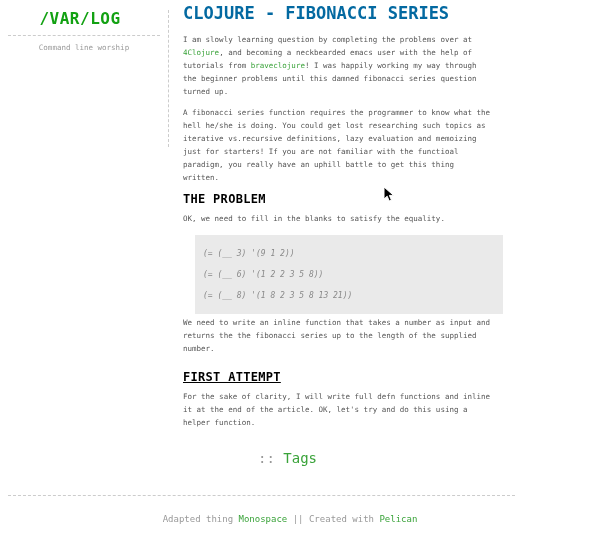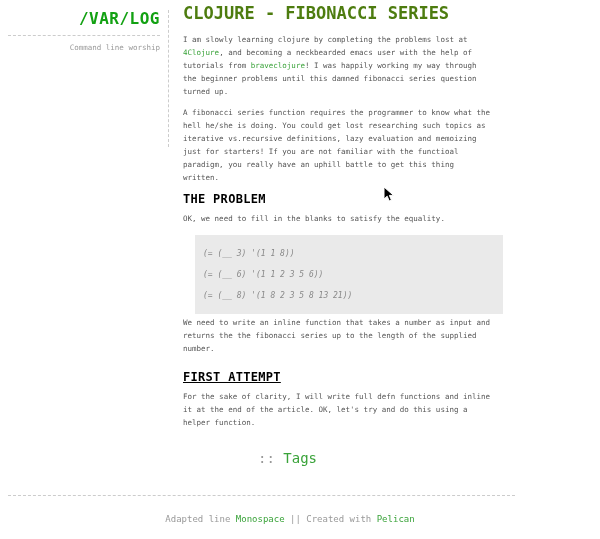--- a/index.html
+++ b/index.html
@@ -8,41 +8,41 @@
     position: relative;
     background: #ffffff;
     font-family: "DejaVu Sans Mono", "Liberation Mono", monospace;
     overflow: hidden;
   }
   a { text-decoration: none; cursor: pointer; text-align: center; }
 
   
   .sidebar {
     position: absolute; top: 10px; left: 0; width: 160px;
-    text-align: right;
+    text-align: center;
   }
   .site-title {
     font-size: 16px; font-weight: bold; color: #12a112;
     line-height: 18px; letter-spacing: 0.5px;
   }
   .sidebar-rule {
     border: none; border-top: 1px dashed #cccccc;
     margin: 7px 0 7px 8px; height: 0;
   }
   .tagline { font-size: 7.5px; color: #999999; line-height: 10px; padding-left: 8px; }
 
   .vdivider {
     position: absolute; left: 168px; top: 10px; height: 137px; width: 0;
     border-left: 1px dashed #cccccc;
   }
 
   
   .main { position: absolute; left: 183px; top: 3px; width: 310px; }
   .article-title {
-    font-size: 17px; font-weight: bold; color: #4d7c0f;
+    font-size: 17px; font-weight: bold; color: #0369a1;
     line-height: 20px; white-space: nowrap;
   }
   .date { margin-top: 14px; font-size: 7.5px; color: #999999; line-height: 10px; }
   .para { margin-top: 5px; font-size: 7.5px; color: #555555; line-height: 13px; }
   .para.first { margin-top: 10px; }
   .inline-link { color: #3aa33a; }
   .section-heading {
     margin-top: 7px; font-size: 12px; font-weight: bold; color: #000000;
     line-height: 16px; letter-spacing: 0.3px;
   }
@@ -84,41 +84,41 @@
   <div class="site-title">/VAR/LOG</div>
   <hr class="sidebar-rule">
   <div class="tagline">Command line worship</div>
 </div>
 
 <div class="vdivider"></div>
 
 <div class="main">
   <div class="article-title">CLOJURE - FIBONACCI SERIES</div>
 
-  <p class="para first"><span>I am slowly learning clojure by completing the problems lost at </span><a class="inline-link">4Clojure</a><span>, and becoming a neckbearded emacs user with the help of tutorials from </span><a class="inline-link">braveclojure</a><span>! I was happily working my way through the beginner problems until this damned fibonacci series question turned up.</span></p>
+  <p class="para first"><span>I am slowly learning question by completing the problems over at </span><a class="inline-link">4Clojure</a><span>, and becoming a neckbearded emacs user with the help of tutorials from </span><a class="inline-link">braveclojure</a><span>! I was happily working my way through the beginner problems until this damned fibonacci series question turned up.</span></p>
 
   <p class="para">A fibonacci series function requires the programmer to know what the hell he/she is doing. You could get lost researching such topics as iterative vs.recursive definitions, lazy evaluation and memoizing just for starters! If you are not familiar with the functioal paradigm, you really have an uphill battle to get this thing written.</p>
 
   <div class="section-heading">THE PROBLEM</div>
   <p class="para">OK, we need to fill in the blanks to satisfy the equality.</p>
 
   <div class="code-block">
-    <div class="code-line">(= (__ 3) '(1 1 8))</div>
-    <div class="code-line">(= (__ 6) '(1 1 2 3 5 6))</div>
+    <div class="code-line">(= (__ 3) '(9 1 2))</div>
+    <div class="code-line">(= (__ 6) '(1 2 2 3 5 8))</div>
     <div class="code-line">(= (__ 8) '(1 8 2 3 5 8 13 21))</div>
   </div>
 
   <p class="para after-code">We need to write an inline function that takes a number as input and returns the the fibonacci series up to the length of the supplied number.</p>
 
   <div class="section-heading attempt">FIRST ATTEMPT</div>
   <p class="para">For the sake of clarity, I will write full defn functions and inline it at the end of the article. OK, let's try and do this using a helper function.</p>
 
   <div class="tags-row"><span>:: </span><a class="tags-link">Tags</a></div>
 </div>
 
 <hr class="footer-rule">
-<div class="footer"><span>Adapted line </span><a>Monospace</a><span> || Created with </span><a>Pelican</a></div>
+<div class="footer"><span>Adapted thing </span><a>Monospace</a><span> || Created with </span><a>Pelican</a></div>
 
 <div class="cursor">
   <svg width="12" height="18" viewBox="0 0 12 18">
     <path d="M1 1 L1 13 L4.2 10.2 L6.2 15 L8.4 14 L6.4 9.4 L10.6 9.4 Z" fill="#000000" stroke="#ffffff" stroke-width="1"></path>
   </svg>
 </div>
 
 </body></html>

